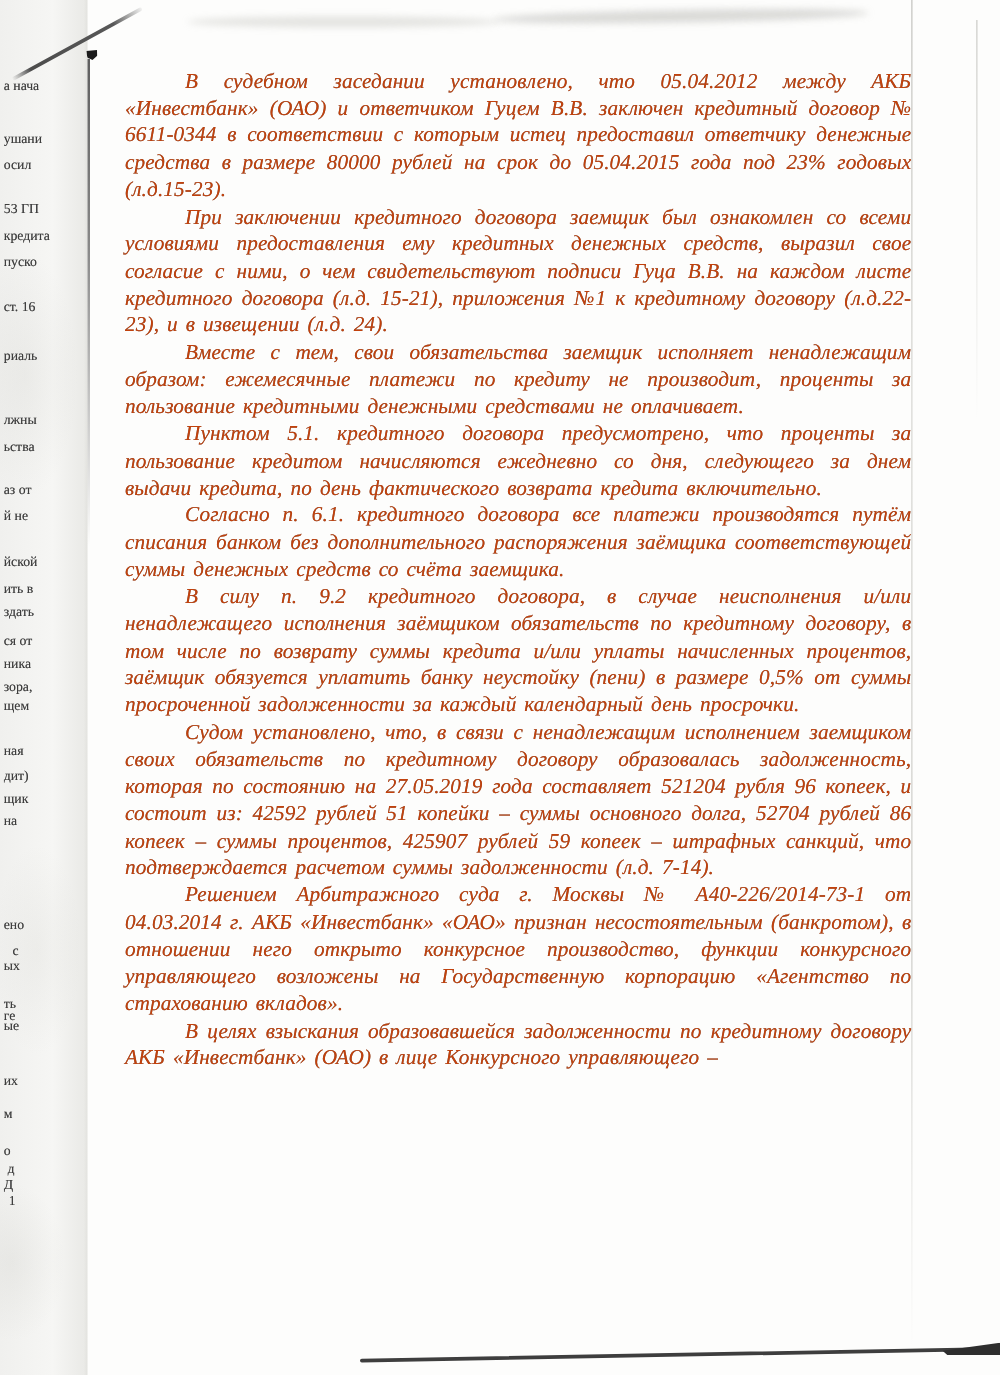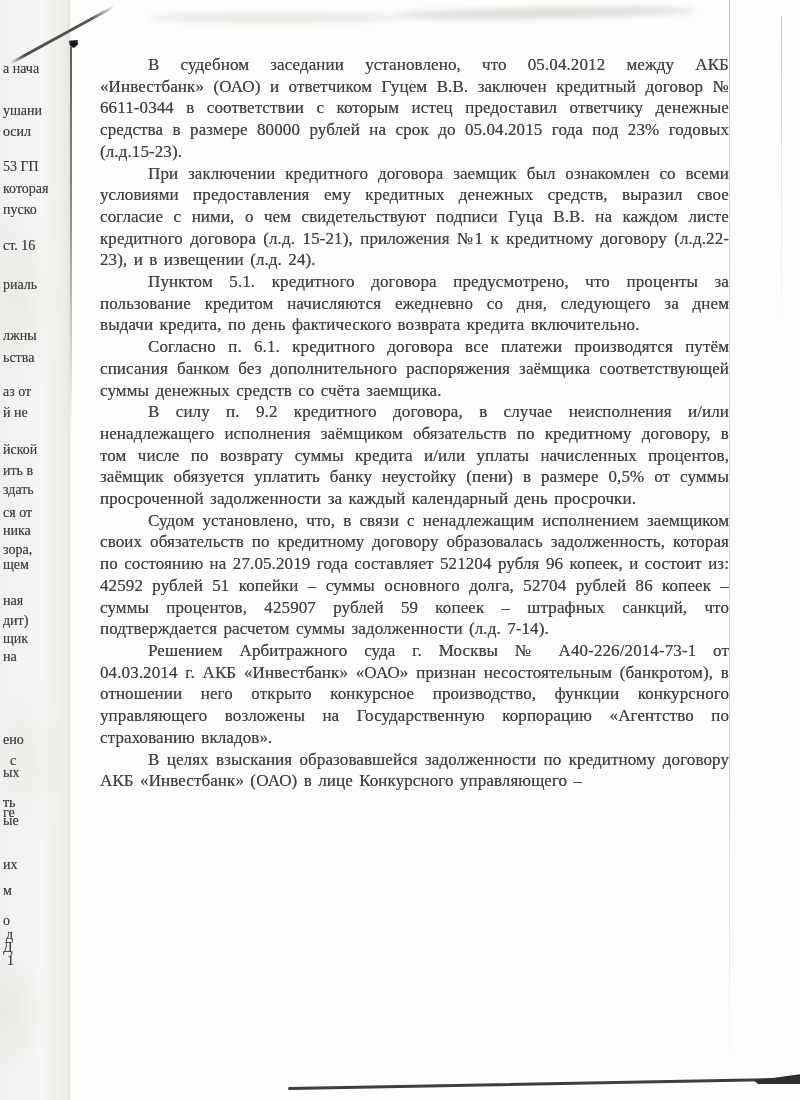--- a/index.html
+++ b/index.html
@@ -18,21 +18,21 @@
   }
   .strip::before {
     content:""; position:absolute; inset:0;
     background:
       radial-gradient(60px 140px at 20px 300px, rgba(180,180,172,.14), transparent 70%),
       radial-gradient(50px 120px at 30px 760px, rgba(180,180,172,.12), transparent 70%),
       radial-gradient(60px 90px at 10px 1010px, rgba(180,180,172,.16), transparent 70%);
   }
   .frag {
     position:absolute; left:3px; width:64px; overflow:hidden;
-    font-size:14px; line-height:18px; color:#3d3d3d; white-space:nowrap;
+    font-size:11px; line-height:18px; color:#3d3d3d; white-space:nowrap;
     text-shadow:0 0 .5px rgba(60,60,60,.6);
     font-family:Liberation Serif, serif;
   }
 
   
   .diag {
     position:absolute; left:10px; top:62px; width:118px; height:3px;
     background:linear-gradient(90deg,rgba(90,90,90,0) 0%,#4c4c4c 14%,#585858 78%,rgba(120,120,120,.08) 100%);
     transform-origin:0 50%; transform:rotate(-28.7deg); border-radius:2px;
   }
@@ -67,36 +67,36 @@
     background:#3e3e3e; transform-origin:0 50%; transform:rotate(-1.05deg); border-radius:2px;
   }
   .bottomblob {
     position:absolute; left:754px; top:1074px; width:48px; height:10px; background:#2e2e2e;
     clip-path:polygon(0 65%, 100% 0, 100% 100%, 8% 100%);
   }
 
   
   .text {
     position:absolute; left:100px; top:54px; width:629px;
-    font-size:17px; line-height:21.7px; color:#404040;
-    text-align:justify; text-shadow:0 0 .5px rgba(38,38,38,.65);
+    font-size:17px; line-height:21.7px; color:#c2410c;
+    text-align:justify; text-shadow:0 0 .5px rgba(38,38,38,.65);font-style:italic;
   }
   .text p { text-indent:48px; word-spacing:2px; letter-spacing:.1px; }
 </style>
 </head>
 <body>
 
 <div class="scan">
 
   <div class="strip">
     <span class="frag" style="top:60px">а нача</span>
     <span class="frag" style="top:102px">ушани</span>
     <span class="frag" style="top:123px">осил</span>
     <span class="frag" style="top:158px">53 ГП</span>
-    <span class="frag" style="top:180px">которая</span>
+    <span class="frag" style="top:180px">кредита</span>
     <span class="frag" style="top:201px">пуско</span>
     <span class="frag" style="top:237px">ст. 16</span>
     <span class="frag" style="top:276px">риаль</span>
     <span class="frag" style="top:327px">лжны</span>
     <span class="frag" style="top:349px">ьства</span>
     <span class="frag" style="top:383px">аз от</span>
     <span class="frag" style="top:404px">й не</span>
     <span class="frag" style="top:441px">йской</span>
     <span class="frag" style="top:462px">ить в</span>
     <span class="frag" style="top:481px">здать</span>
@@ -128,20 +128,21 @@
   <div class="diag"></div>
   <div class="dot"></div>
   <div class="vline"></div>
 
   <div class="rline1"></div>
   <div class="rline2"></div>
 
   <div class="text">
     <p>В судебном заседании установлено, что 05.04.2012 между АКБ «Инвестбанк» (ОАО) и ответчиком Гуцем В.В. заключен кредитный договор № 6611-0344 в соответствии с которым истец предоставил ответчику денежные средства в размере 80000 рублей на срок до 05.04.2015 года под 23% годовых (л.д.15-23).</p>
     <p>При заключении кредитного договора заемщик был ознакомлен со всеми условиями предоставления ему кредитных денежных средств, выразил свое согласие с ними, о чем свидетельствуют подписи Гуца В.В. на каждом листе кредитного договора (л.д. 15-21), приложения №1 к кредитному договору (л.д.22-23), и в извещении (л.д. 24).</p>
+    <p>Вместе с тем, свои обязательства заемщик исполняет ненадлежащим образом: ежемесячные платежи по кредиту не производит, проценты за пользование кредитными денежными средствами не оплачивает.</p>
     <p>Пунктом 5.1. кредитного договора предусмотрено, что проценты за пользование кредитом начисляются ежедневно со дня, следующего за днем выдачи кредита, по день фактического возврата кредита включительно.</p>
     <p>Согласно п. 6.1. кредитного договора все платежи производятся путём списания банком без дополнительного распоряжения заёмщика соответствующей суммы денежных средств со счёта заемщика.</p>
     <p>В силу п. 9.2 кредитного договора, в случае неисполнения и/или ненадлежащего исполнения заёмщиком обязательств по кредитному договору, в том числе по возврату суммы кредита и/или уплаты начисленных процентов, заёмщик обязуется уплатить банку неустойку (пени) в размере 0,5% от суммы просроченной задолженности за каждый календарный день просрочки.</p>
     <p>Судом установлено, что, в связи с ненадлежащим исполнением заемщиком своих обязательств по кредитному договору образовалась задолженность, которая по состоянию на 27.05.2019 года составляет 521204 рубля 96 копеек, и состоит из: 42592 рублей 51 копейки – суммы основного долга, 52704 рублей 86 копеек – суммы процентов, 425907 рублей 59 копеек – штрафных санкций, что подтверждается расчетом суммы задолженности (л.д. 7-14).</p>
     <p>Решением Арбитражного суда г. Москвы № А40-226/2014-73-1 от 04.03.2014 г. АКБ «Инвестбанк» «ОАО» признан несостоятельным (банкротом), в отношении него открыто конкурсное производство, функции конкурсного управляющего возложены на Государственную корпорацию «Агентство по страхованию вкладов».</p>
     <p>В целях взыскания образовавшейся задолженности по кредитному договору АКБ «Инвестбанк» (ОАО) в лице Конкурсного управляющего –</p>
   </div>
 
   <div class="bottomline"></div>
   <div class="bottomblob"></div>

